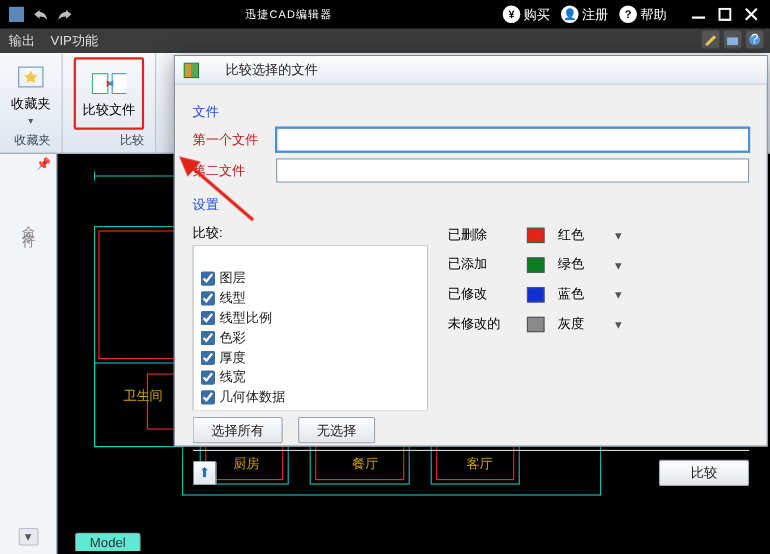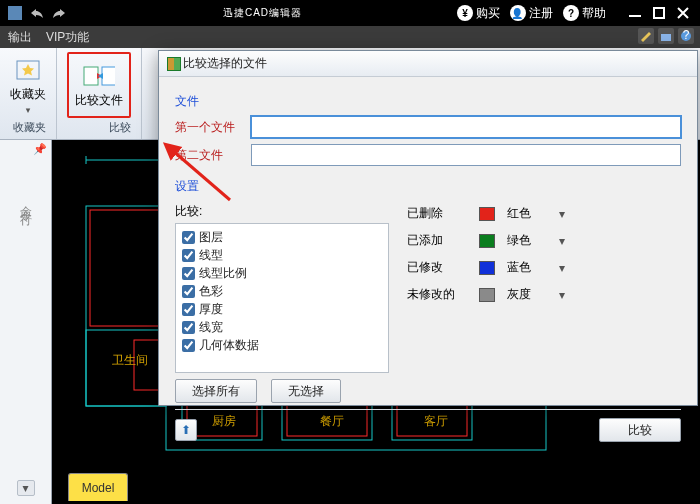--- a/index.html
+++ b/index.html
@@ -23,44 +23,44 @@
 .rgroup .glabel{font-size:11px;color:#3b4a5a;padding-top:2px}
 .bigico{width:32px;height:28px;display:flex;align-items:center;justify-content:center}
 .hl{border:2px solid #e2231a;padding:2px 6px;border-radius:2px}
 .vpanel{position:absolute;left:0;top:140px;width:52px;bottom:0;background:#f2f4f7;border-right:1px solid #9aa3ae;display:flex;flex-direction:column;align-items:center}
 .vpanel .pin{align-self:flex-end;margin:3px 4px 0 0;font-size:11px;color:#555}
 .vpanel .vtext{writing-mode:vertical-rl;color:#888;margin-top:40px;font-size:12px;letter-spacing:4px}
 .vpanel .arrow{margin-top:auto;margin-bottom:8px;width:18px;height:16px;background:#e6e9ee;border:1px solid #b6bec8;border-radius:2px;display:flex;align-items:center;justify-content:center;color:#555}
 .cad{position:absolute;left:52px;top:140px;right:0;bottom:0;pointer-events:none}
 .cad svg{width:100%;height:100%}
 .dialog{position:absolute;left:158px;top:50px;right:0;width:540px;height:356px;background:#f0f0f0;border:1px solid #7a8a9a;box-shadow:0 4px 18px rgba(0,0,0,.4)}
-.dialog .dtitle{height:26px;background:linear-gradient(#fdfdfd,#e7ecf2);border-bottom:1px solid #c5ccd4;display:flex;align-items:center;padding:0 8px;gap:2px;font-size:13px;color:#222}
+.dialog .dtitle{height:26px;background:linear-gradient(#fdfdfd,#e7ecf2);border-bottom:1px solid #c5ccd4;display:flex;align-items:center;padding:0 8px;gap:24px;font-size:13px;color:#222}
 .dialog .dtitle .dico{width:14px;height:14px;border:1px solid #1a7a2a;background:linear-gradient(90deg,#c93 50%,#5a5 50%)}
 .dialog .body{padding:10px 16px 8px;display:flex;flex-direction:column;gap:6px;height:calc(100% - 26px)}
 .dialog .row{display:flex;align-items:center;gap:10px}
 .dialog .row label{width:66px;color:#b91c1c}
 .dialog input[type=text]{flex:1;height:22px;border:1px solid #7e9ab9;padding:0 4px;background:#fff}
 .dialog input.focus{outline:2px solid #4a90d9;outline-offset:-1px}
 .dialog .sect{font-size:12px;color:#1d4ed8;margin-top:6px}
 .dialog .cols{display:flex;gap:18px;margin-top:2px;flex:1}
-.dialog .listbox{width:214px;height:150px;border:1px solid #b8c0c9;background:#fff;padding:4px 6px;overflow:auto}
+.dialog .listbox{width:214px;height:150px;border:1px solid #b8c0c9;background:#fff;padding:20px 6px;overflow:auto}
 .dialog .listbox label{display:flex;align-items:center;gap:4px;margin:1px 0;color:#222}
 .dialog .listbox input{accent-color:#3b6ea5}
 .dialog .btnrow{display:flex;gap:14px;margin-top:6px}
 .dialog button{height:24px;padding:0 16px;background:linear-gradient(#fdfdfd,#e2e6eb);border:1px solid #9aa3ae;border-radius:2px;color:#222}
 .dialog .colorrows{flex:1;display:flex;flex-direction:column;gap:10px;padding-top:2px}
 .dialog .crow{display:flex;align-items:center;gap:12px}
 .dialog .crow .clab{width:60px}
 .dialog .swatch{width:16px;height:14px;border:1px solid #555}
 .dialog .cname{width:40px}
 .dialog .footer{display:flex;align-items:center;margin-top:auto;padding-top:8px;border-top:1px solid #d0d5db}
 .dialog .footer .upico{width:22px;height:22px;border:1px solid #9aa3ae;background:linear-gradient(#fdfdfd,#e2e6eb);border-radius:2px;display:flex;align-items:center;justify-content:center;color:#2a6fb5}
 .dialog .footer button{margin-left:auto;padding:0 28px}
 .red-arrow{position:absolute;left:162px;top:142px;z-index:50;pointer-events:none}
-.modeltab{position:absolute;left:68px;bottom:3px;width:60px;height:28px;background:#fde047;border:1px solid #888;border-bottom:none;border-radius:3px 3px 0 0;display:flex;align-items:center;justify-content:center;color:#333;font-size:11px}
+.modeltab{position:absolute;left:68px;bottom:3px;width:60px;height:17px;background:#5eead4;border:1px solid #888;border-bottom:none;border-radius:3px 3px 0 0;display:flex;align-items:center;justify-content:center;color:#333;font-size:11px}
 </style>
 </head>
 <body>
 
 <div class="titlebar">
   <div class="qat">
     <span>
         <svg width="14" height="14">
           <rect width="14" height="14" fill="#6aa0d8"></rect>
         </svg>

